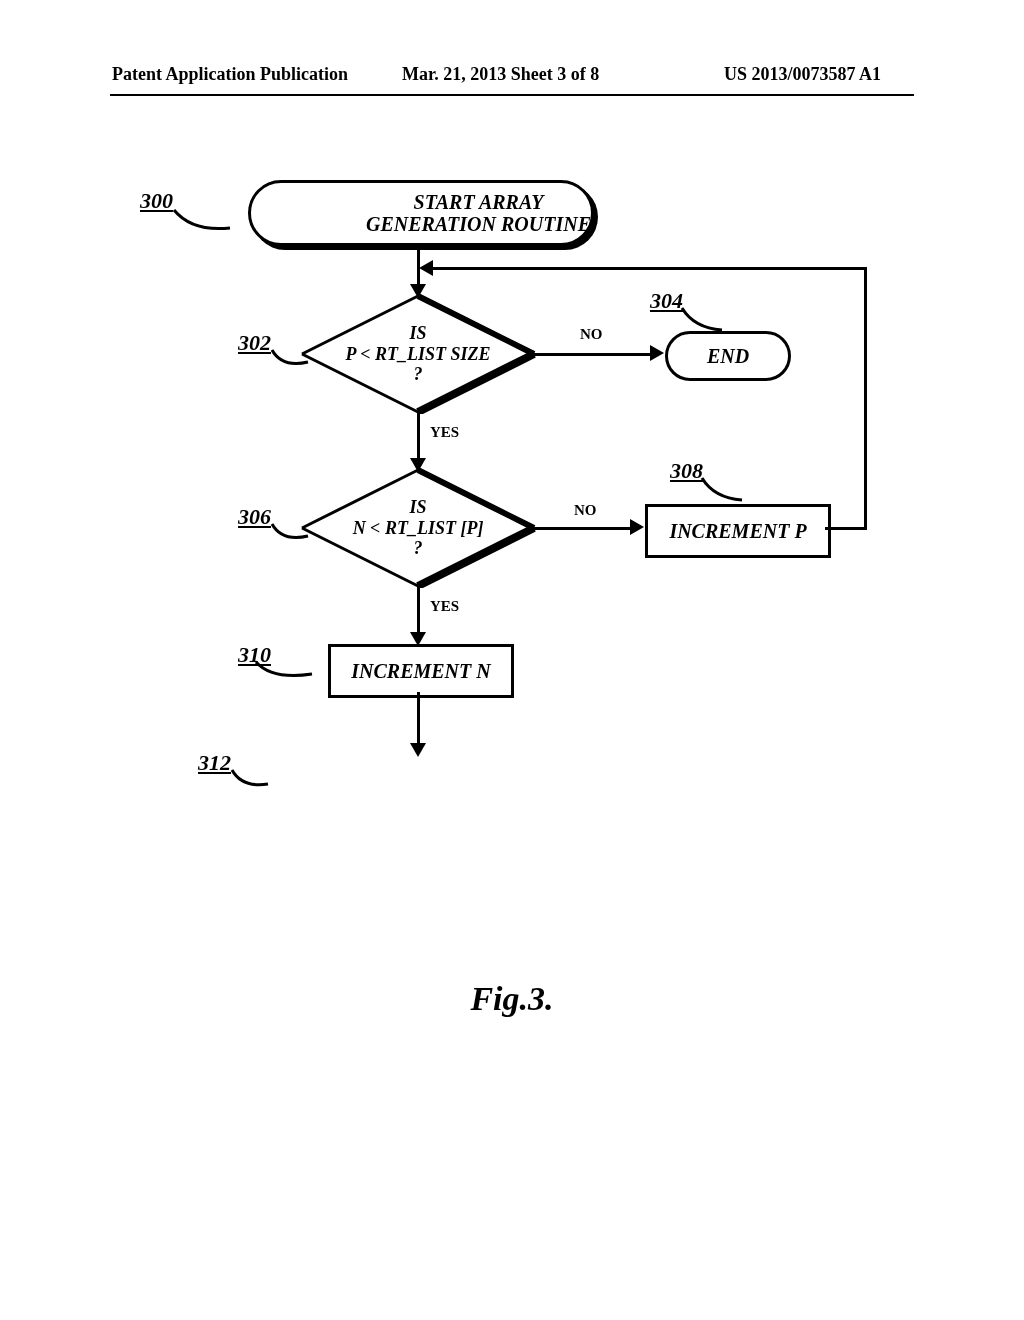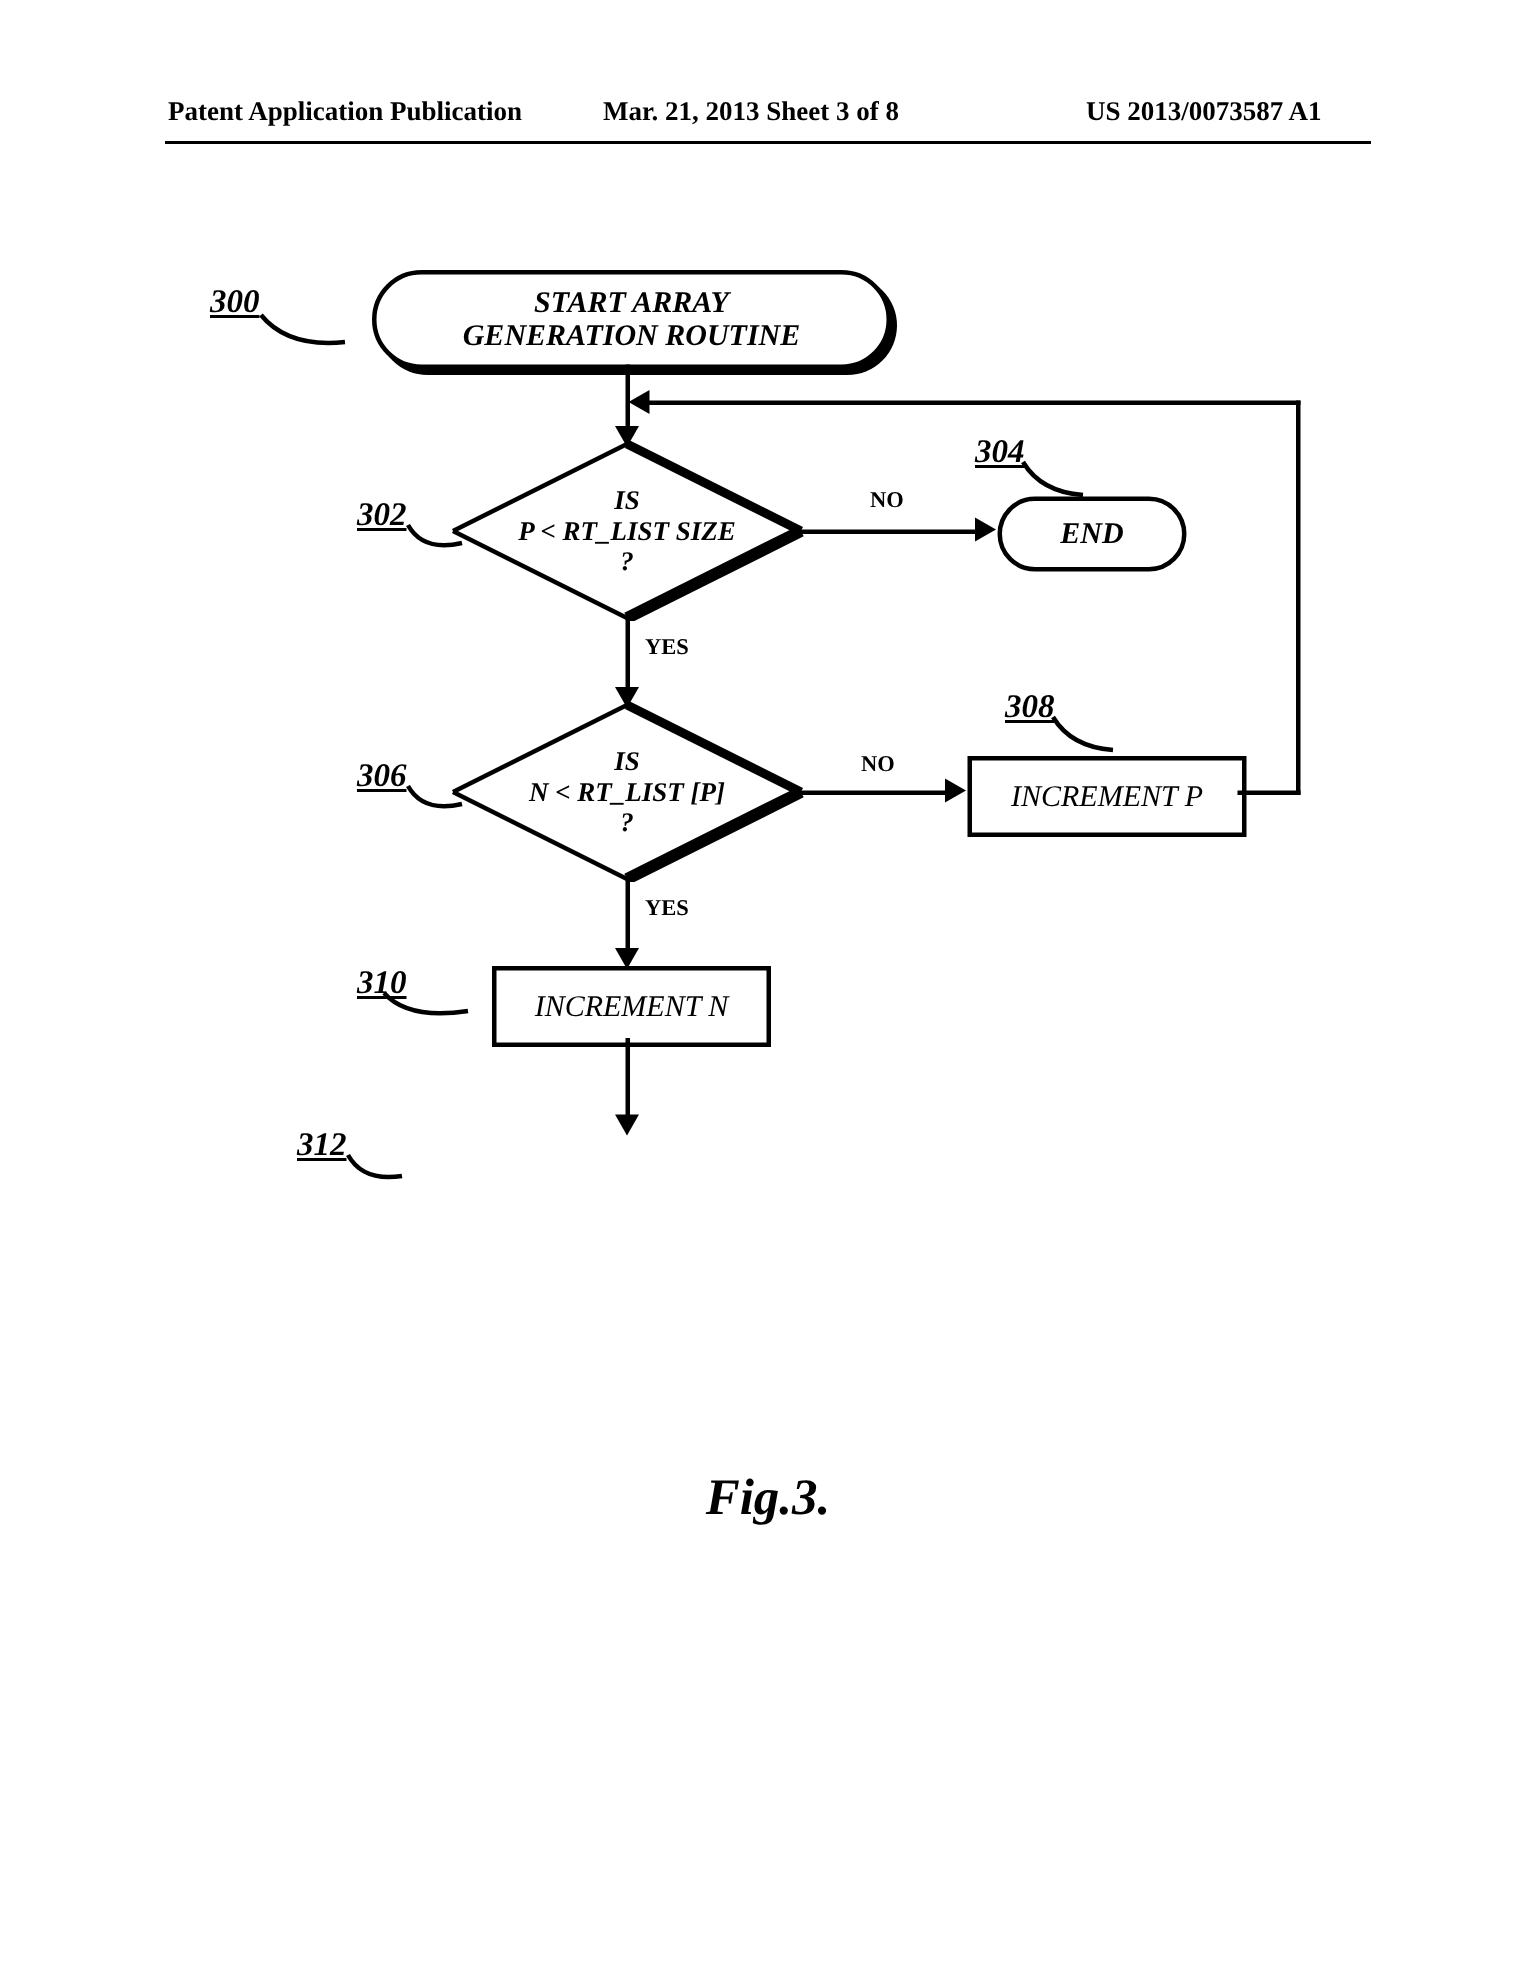--- a/index.html
+++ b/index.html
@@ -68,32 +68,33 @@
     justify-content: center;
     text-align: center;
     font-style: italic;
     font-weight: bold;
     font-size: 20px;
     line-height: 1.1;
     background: #fff;
   }
   .term-shadow {
     box-shadow: 4px 4px 0 0 #000;
+    justify-content: flex-end;
   }
 
   
   .process {
     position: absolute;
     border: 3px solid #000;
     background: #fff;
     display: flex;
     align-items: center;
     justify-content: center;
     font-style: italic;
-    font-weight: normal;
+    font-weight: bold;
     font-size: 20px;
   }
 
   
   .diamond-wrap {
     position: absolute;
   }
   .diamond-wrap svg { display: block; }
   .diamond-text {
     position: absolute;

